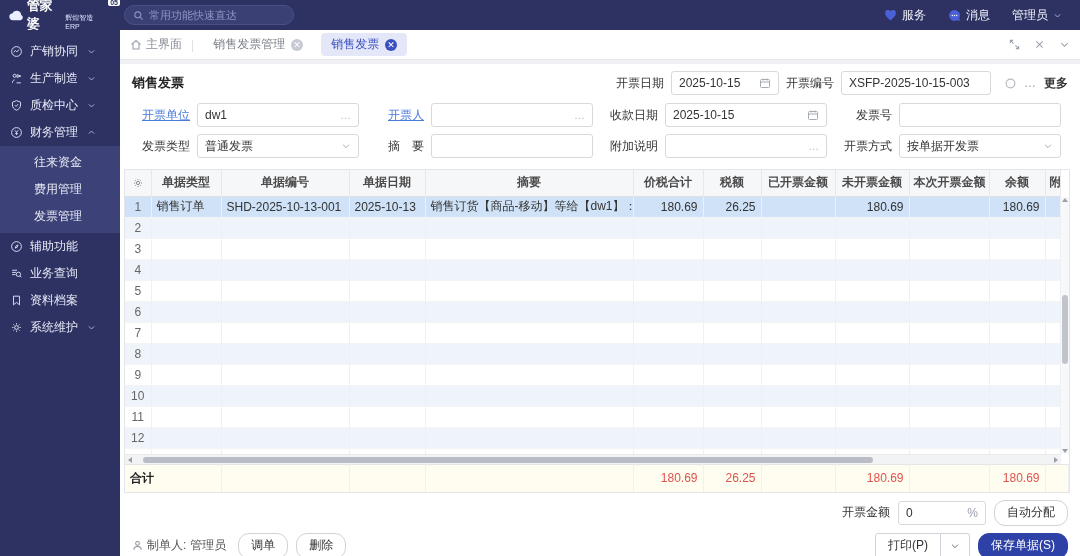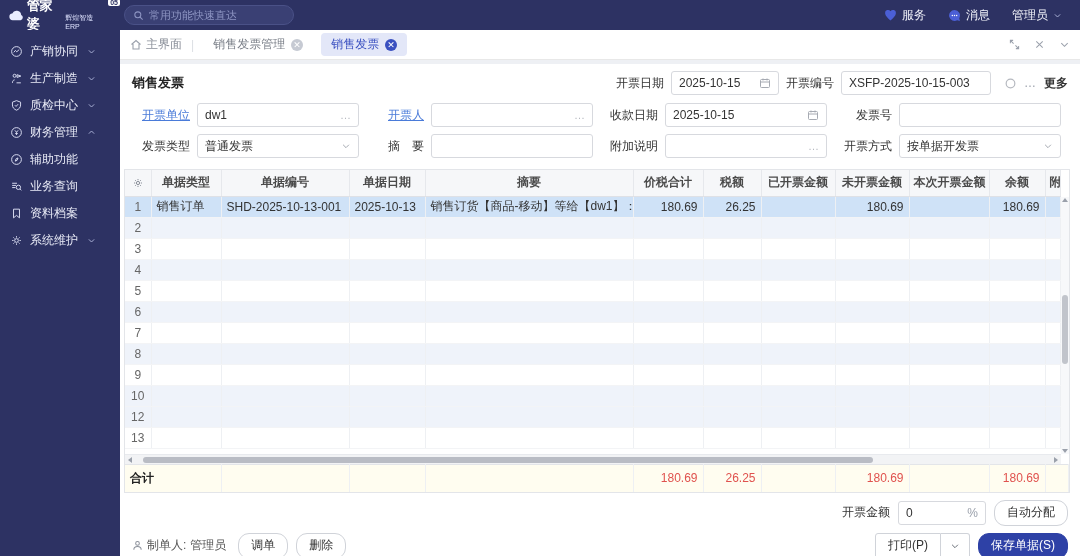--- a/index.html
+++ b/index.html
@@ -192,20 +192,25 @@
             <path d="M9 8l3 3.5L15 8M12 11.5V16.5M9.5 14h5"></path>
           </svg>
         </span>
         <span class="lbl">财务管理</span>
         <span class="chev">
           <svg width="9" height="9" viewBox="0 0 24 24" fill="none" stroke="#aab1d6" stroke-width="2.6">
             <path d="M5 15l7-7 7 7"></path>
           </svg>
         </span>
       </div>
+      <div class="submenu">
+        <div class="sub-item">往来资金</div>
+        <div class="sub-item">费用管理</div>
+        <div class="sub-item">发票管理</div>
+      </div>
       <div class="side-item">
         <span>
           <svg width="13" height="13" viewBox="0 0 24 24" fill="none" stroke="#d9dcf2" stroke-width="1.8">
             <circle cx="12" cy="12" r="9"></circle>
             <path d="M14.8 9.2l-1.8 4.4-3.4 1.4 1.8-4.4z"></path>
           </svg>
         </span>
         <span class="lbl">辅助功能</span>
       </div>
       <div class="side-item">
@@ -531,20 +536,34 @@
                   <td></td>
                   <td></td>
                   <td></td>
                   <td></td>
                   <td></td>
                   <td></td>
                   <td></td>
                 </tr>
                 <tr class="even">
                   <td class="rowno">10</td>
+                  <td></td>
+                  <td></td>
+                  <td></td>
+                  <td></td>
+                  <td></td>
+                  <td></td>
+                  <td></td>
+                  <td></td>
+                  <td></td>
+                  <td></td>
+                  <td></td>
+                </tr>
+                <tr class="">
+                  <td class="rowno">11</td>
                   <td></td>
                   <td></td>
                   <td></td>
                   <td></td>
                   <td></td>
                   <td></td>
                   <td></td>
                   <td></td>
                   <td></td>
                   <td></td>

